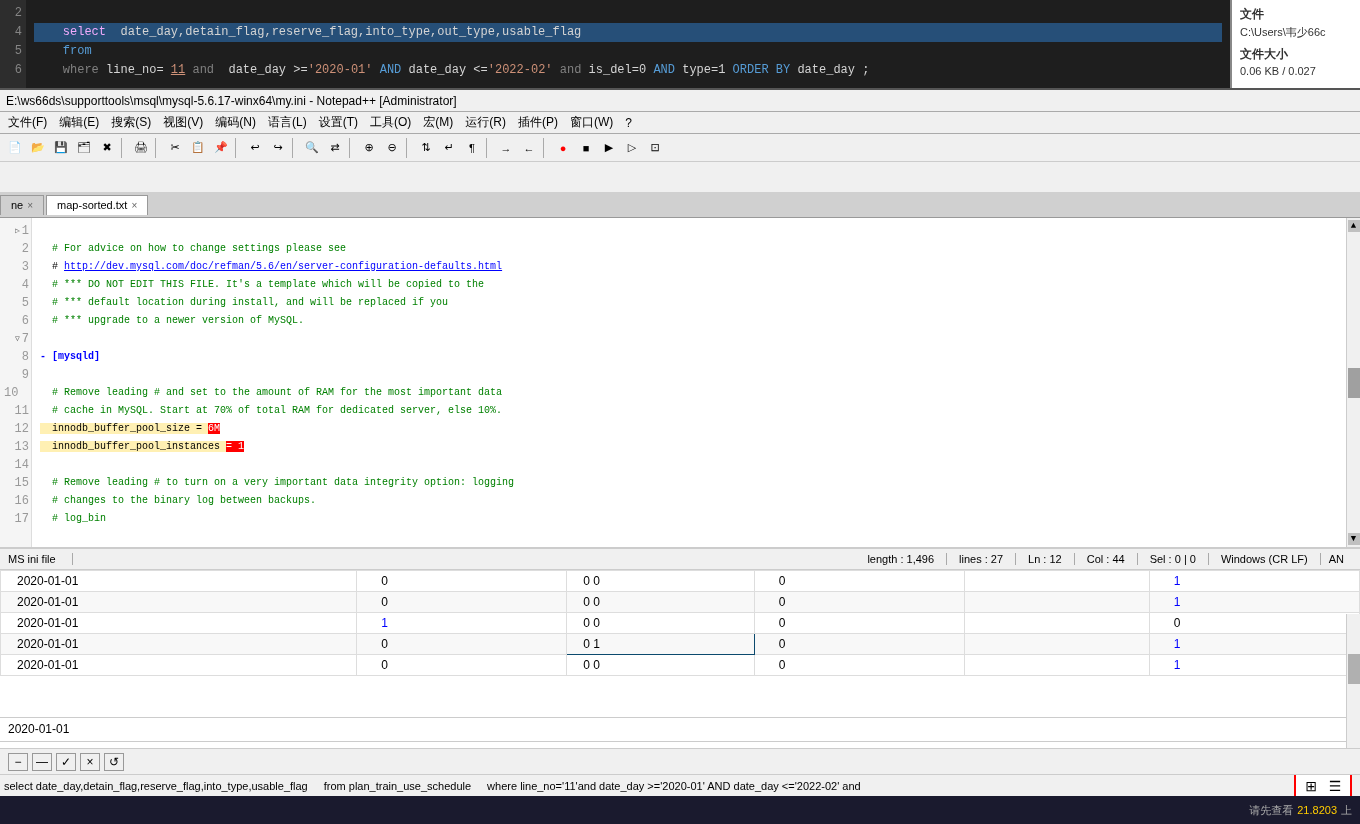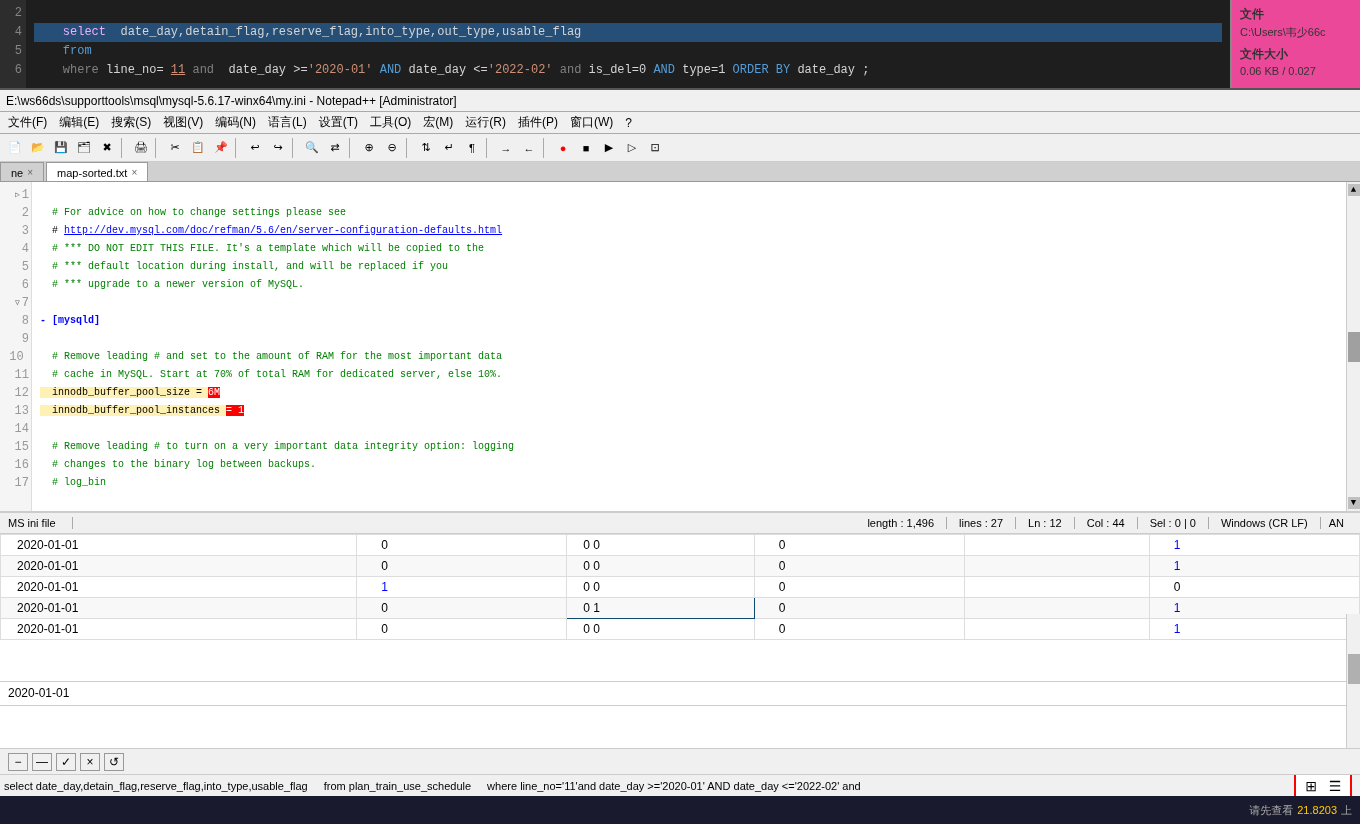--- a/index.html
+++ b/index.html
@@ -27,21 +27,21 @@
 
   <div style="display:flex; height:90px; background:#1e1e1e; border-bottom:2px solid #555; overflow:hidden;">
     <div style="background:#2d2d2d; color:#858585; padding:4px 4px; min-width:26px; text-align:right; font-size:12px; line-height:19px; font-family:'Courier New',monospace;">
       2<br>4<br>5<br>6
     </div>
     <div style="flex:1; padding:4px 8px; font-size:12px; line-height:19px; color:#d4d4d4; white-space:pre; font-family:'Courier New',monospace; overflow:hidden;">
 <span style="background:#264f78; display:inline-block; width:100%;">    <span style="color:#f0abfc;">select</span>  date_day,detain_flag,reserve_flag,into_type,out_type,usable_flag</span>
     <span style="color:#569cd6;">from</span>
     <span style="color:#808080;">where</span> line_no= <span style="color:#ce9178; text-decoration:underline;">11</span> <span style="color:#808080;">and</span>  date_day &gt;=<span style="color:#ce9178;">'2020-01'</span> <span style="color:#569cd6;">AND</span> date_day &lt;=<span style="color:#ce9178;">'2022-02'</span> <span style="color:#808080;">and</span> is_del=0 <span style="color:#569cd6;">AND</span> type=1 <span style="color:#569cd6;">ORDER BY</span> date_day ;
     </div>
-    <div style="width:130px; background:#ec4899; border-left:2px solid #888; padding:6px 8px; font-family:Arial,sans-serif; font-size:12px; color:#333;">
+    <div style="width:130px; background:#ffffff; border-left:2px solid #888; padding:6px 8px; font-family:Arial,sans-serif; font-size:12px; color:#333;">
       <div style="font-weight:bold; margin-bottom:2px;">文件</div>
       <div style="word-break:break-all; font-size:11px; margin-bottom:6px;">C:\Users\韦少66c</div>
       <div style="font-weight:bold; margin-bottom:2px;">文件大小</div>
       <div style="font-size:11px;">0.06 KB / 0.027</div>
     </div>
   </div>
 
   <div style="background:#f0f0f0; height:22px; display:flex; align-items:center; padding:0 6px; font-family:Arial,sans-serif; font-size:12px; border-bottom:1px solid #aaa;">
     <span>E:\ws66ds\supporttools\msql\mysql-5.6.17-winx64\my.ini - Notepad++ [Administrator]</span>
   </div>
@@ -92,21 +92,21 @@
     <button class="toolbar-btn" title="Indent">→</button>
     <button class="toolbar-btn" title="Unindent">←</button>
     <div style="width:6px; height:20px; border-left:1px solid #aaa; margin:0 2px;"></div>
     <button class="toolbar-btn" title="Macro Record" style="color:red;">●</button>
     <button class="toolbar-btn" title="Macro Stop">■</button>
     <button class="toolbar-btn" title="Macro Play">▶</button>
     <button class="toolbar-btn" title="Macro Play2">▷</button>
     <button class="toolbar-btn" title="Macro Save">⊡</button>
   </div>
 
-  <div style="background:#d0d0d0; height:20px; display:flex; align-items:flex-start; border-bottom:1px solid #999; overflow:hidden;">
+  <div style="background:#d0d0d0; height:26px; display:flex; align-items:center; border-bottom:1px solid #999; overflow:hidden;margin-top:30px;">
     <div style="height:20px; padding:0 10px; background:#d0d0d0; border:1px solid #999; border-bottom:none; font-family:Arial,sans-serif; font-size:11px; display:flex; align-items:center; gap:4px; cursor:pointer;">
       <span>ne</span>
       <span style="font-size:10px; color:#666;">×</span>
     </div>
     <div style="height:20px; padding:0 10px; background:white; border:1px solid #999; border-bottom:none; font-family:Arial,sans-serif; font-size:11px; display:flex; align-items:center; gap:4px; cursor:pointer; margin-left:2px;">
       <span>map-sorted.txt</span>
       <span style="font-size:10px; color:#666;">×</span>
     </div>
   </div>
 
@@ -142,21 +142,21 @@
           <span>7</span>
         </div>
       <div style="display:flex; justify-content:flex-end; gap:2px;">
           <span> </span>
           <span>8</span>
         </div>
       <div style="display:flex; justify-content:flex-end; gap:2px;">
           <span> </span>
           <span>9</span>
         </div>
-      <div style="display:flex; justify-content:center; gap:2px;">
+      <div style="display:flex; justify-content:flex-start; gap:2px;">
           <span> </span>
           <span>10</span>
         </div>
       <div style="display:flex; justify-content:flex-end; gap:2px;">
           <span> </span>
           <span>11</span>
         </div>
       <div style="display:flex; justify-content:flex-end; gap:2px;text-align:right;">
           <span> </span>
           <span>12</span>

